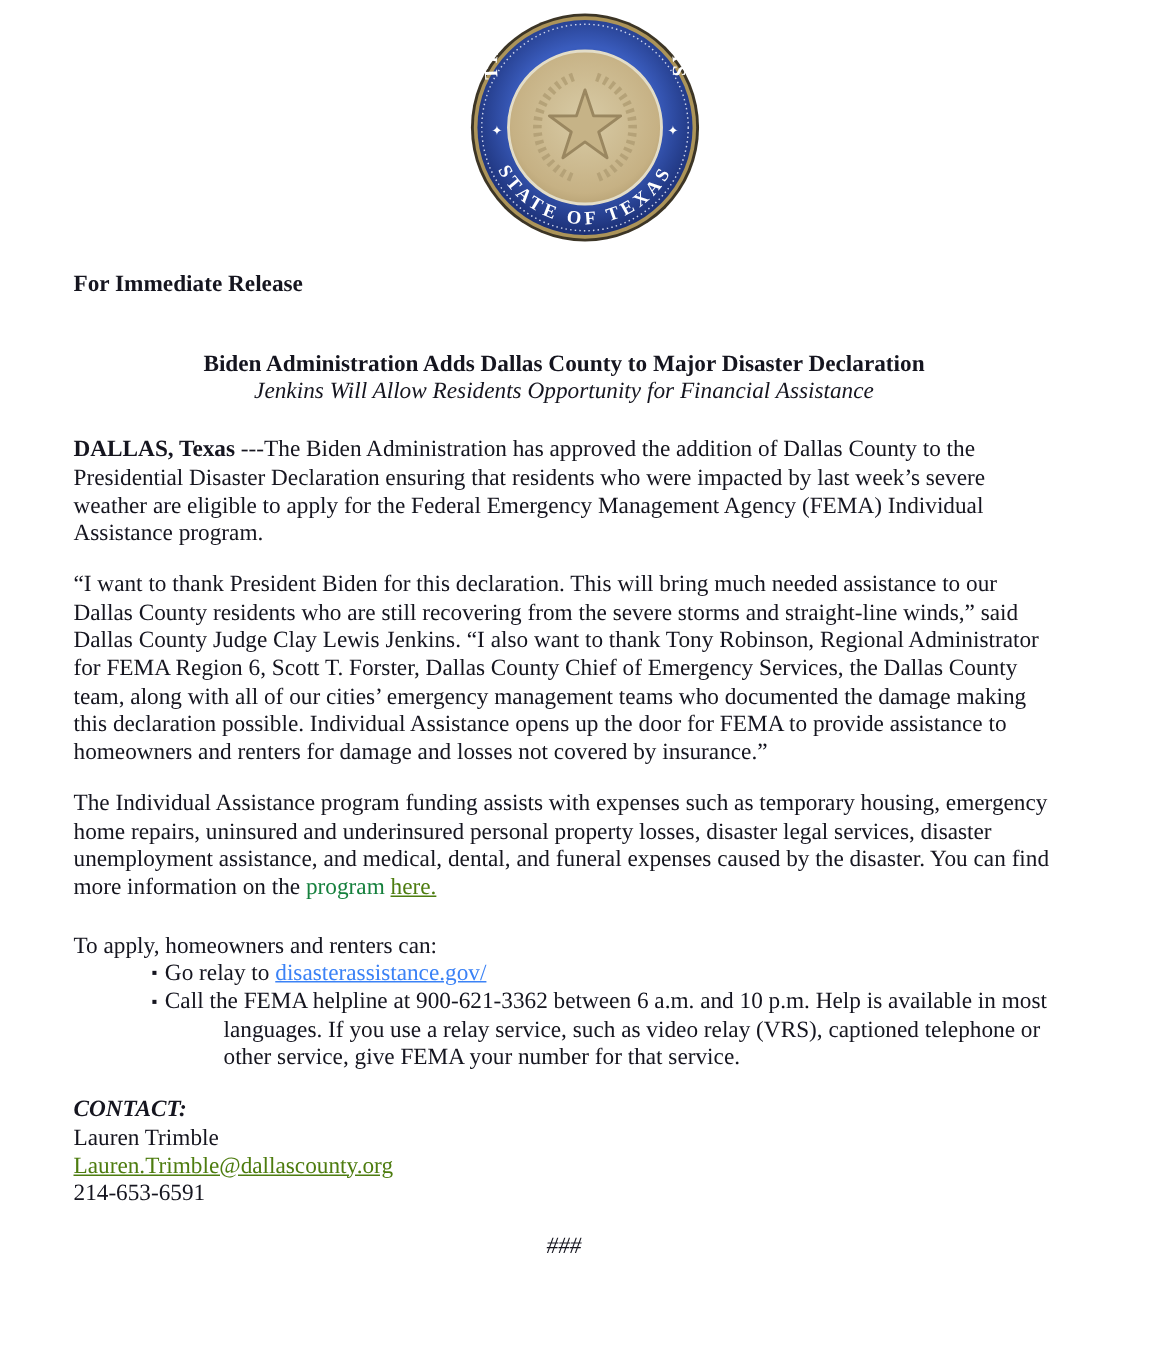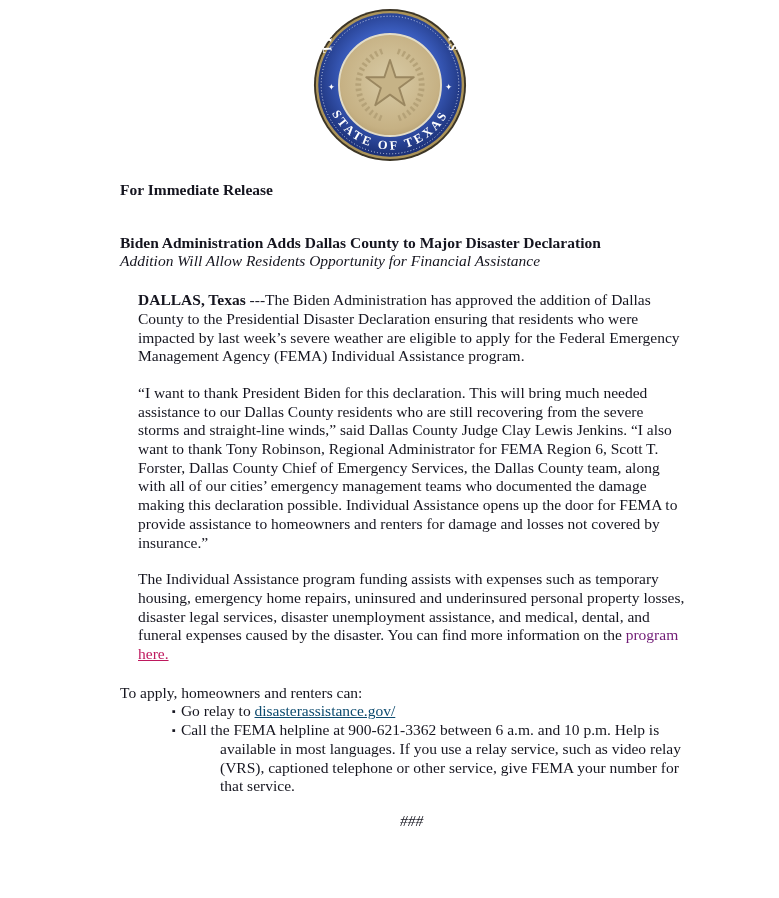--- a/index.html
+++ b/index.html
@@ -8,35 +8,35 @@
     width:779px; height:898px;
     margin:0 auto;
     background:#ffffff;
     font-family:"Liberation Serif", serif;
     font-size:15.5px;
     line-height:18.7px;
     color:#15151f;
     overflow:hidden;
   }
   .seal-wrap { padding-top:8px; height:160px; text-align:center; }
-  .content { padding:0 76px 0 120px; }
+  .content { padding:0 76px 0 49px; }
   .release { margin-top:13px; font-weight:bold; }
-  .headline { margin-top:34px; }
+  .headline { margin-top:34px; text-align:center; }
   .headline .title { font-weight:bold; }
   .headline .subtitle { font-style:italic; }
-  .para { margin:18px; margin-top:15px; }
+  .para { margin:0; margin-top:15px; }
   .para.first { margin-top:20px; }
   b.lead { font-weight:bold; }
   .apply-intro { margin-top:20px; }
   ul.apply-list { margin:0; padding:0; list-style:none; }
   ul.apply-list li { padding-left:100px; text-indent:-48px; }
   .bullet-marker { font-size:11px; vertical-align:1px; margin-right:5px; }
-  a.link-indigo { color:#be185d; text-decoration:underline; cursor:pointer; }
-  a.link-teal { color:#0c4a6e; text-decoration:underline; cursor:pointer; }
-  .muted { color:#701a75; }
+  a.link-indigo { color:#4d7c0f; text-decoration:underline; cursor:pointer; }
+  a.link-teal { color:#3b82f6; text-decoration:underline; cursor:pointer; }
+  .muted { color:#15803d; }
   .contact { margin-top:16px; }
   .contact-heading { font-weight:bold; font-style:italic; }
   .footer-mark { margin-top:16px; text-align:center; font-style:italic; }
   .ring-text { font-weight:bold; fill:#ffffff; font-family:"Liberation Serif", serif; }
 </style>
 </head>
 <body>
 
 <div class="page">
 
@@ -75,36 +75,42 @@
   </div>
 
   <div class="content">
 
     <div class="release">
       <div>For Immediate Release</div>
     </div>
 
     <div class="headline">
       <div class="title">Biden Administration Adds Dallas County to Major Disaster Declaration</div>
-      <div class="subtitle">Addition Will Allow Residents Opportunity for Financial Assistance</div>
+      <div class="subtitle">Jenkins Will Allow Residents Opportunity for Financial Assistance</div>
     </div>
 
     <p class="para first"><b class="lead">DALLAS, Texas</b><span> ---The Biden Administration has approved the addition of Dallas County to the Presidential Disaster Declaration ensuring that residents who were impacted by last week’s severe weather are eligible to apply for the Federal Emergency Management Agency (FEMA) Individual Assistance program.</span></p>
 
     <p class="para">“I want to thank President Biden for this declaration. This will bring much needed assistance to our Dallas County residents who are still recovering from the severe storms and straight-line winds,” said Dallas County Judge Clay Lewis Jenkins. “I also want to thank Tony Robinson, Regional Administrator for FEMA Region 6, Scott T. Forster, Dallas County Chief of Emergency Services, the Dallas County team, along with all of our cities’ emergency management teams who documented the damage making this declaration possible. Individual Assistance opens up the door for FEMA to provide assistance to homeowners and renters for damage and losses not covered by insurance.”</p>
 
     <p class="para"><span>The Individual Assistance program funding assists with expenses such as temporary housing, emergency home repairs, uninsured and underinsured personal property losses, disaster legal services, disaster unemployment assistance, and medical, dental, and funeral expenses caused by the disaster. You can find more information on the</span>
       <span class="muted">program</span>
       <a class="link-indigo">here.</a></p>
 
     <div class="apply-intro">To apply, homeowners and renters can:</div>
 
     <ul class="apply-list">
       <li><span class="bullet-marker">▪</span><span>Go relay to</span>
         <a class="link-teal">disasterassistance.gov/</a></li>
       <li><span class="bullet-marker">▪</span><span>Call the FEMA helpline at 900-621-3362 between 6 a.m. and 10 p.m. Help is available in most languages. If you use a relay service, such as video relay (VRS), captioned telephone or other service, give FEMA your number for that service.</span></li>
     </ul>
 
+    <div class="contact">
+      <div class="contact-heading">CONTACT:</div>
+      <div>Lauren Trimble</div>
+      <div><a class="link-indigo">Lauren.Trimble@dallascounty.org</a></div>
+      <div>214-653-6591</div>
+    </div>
 
     <div class="footer-mark">###</div>
 
   </div>
 </div>
 
 </body></html>

